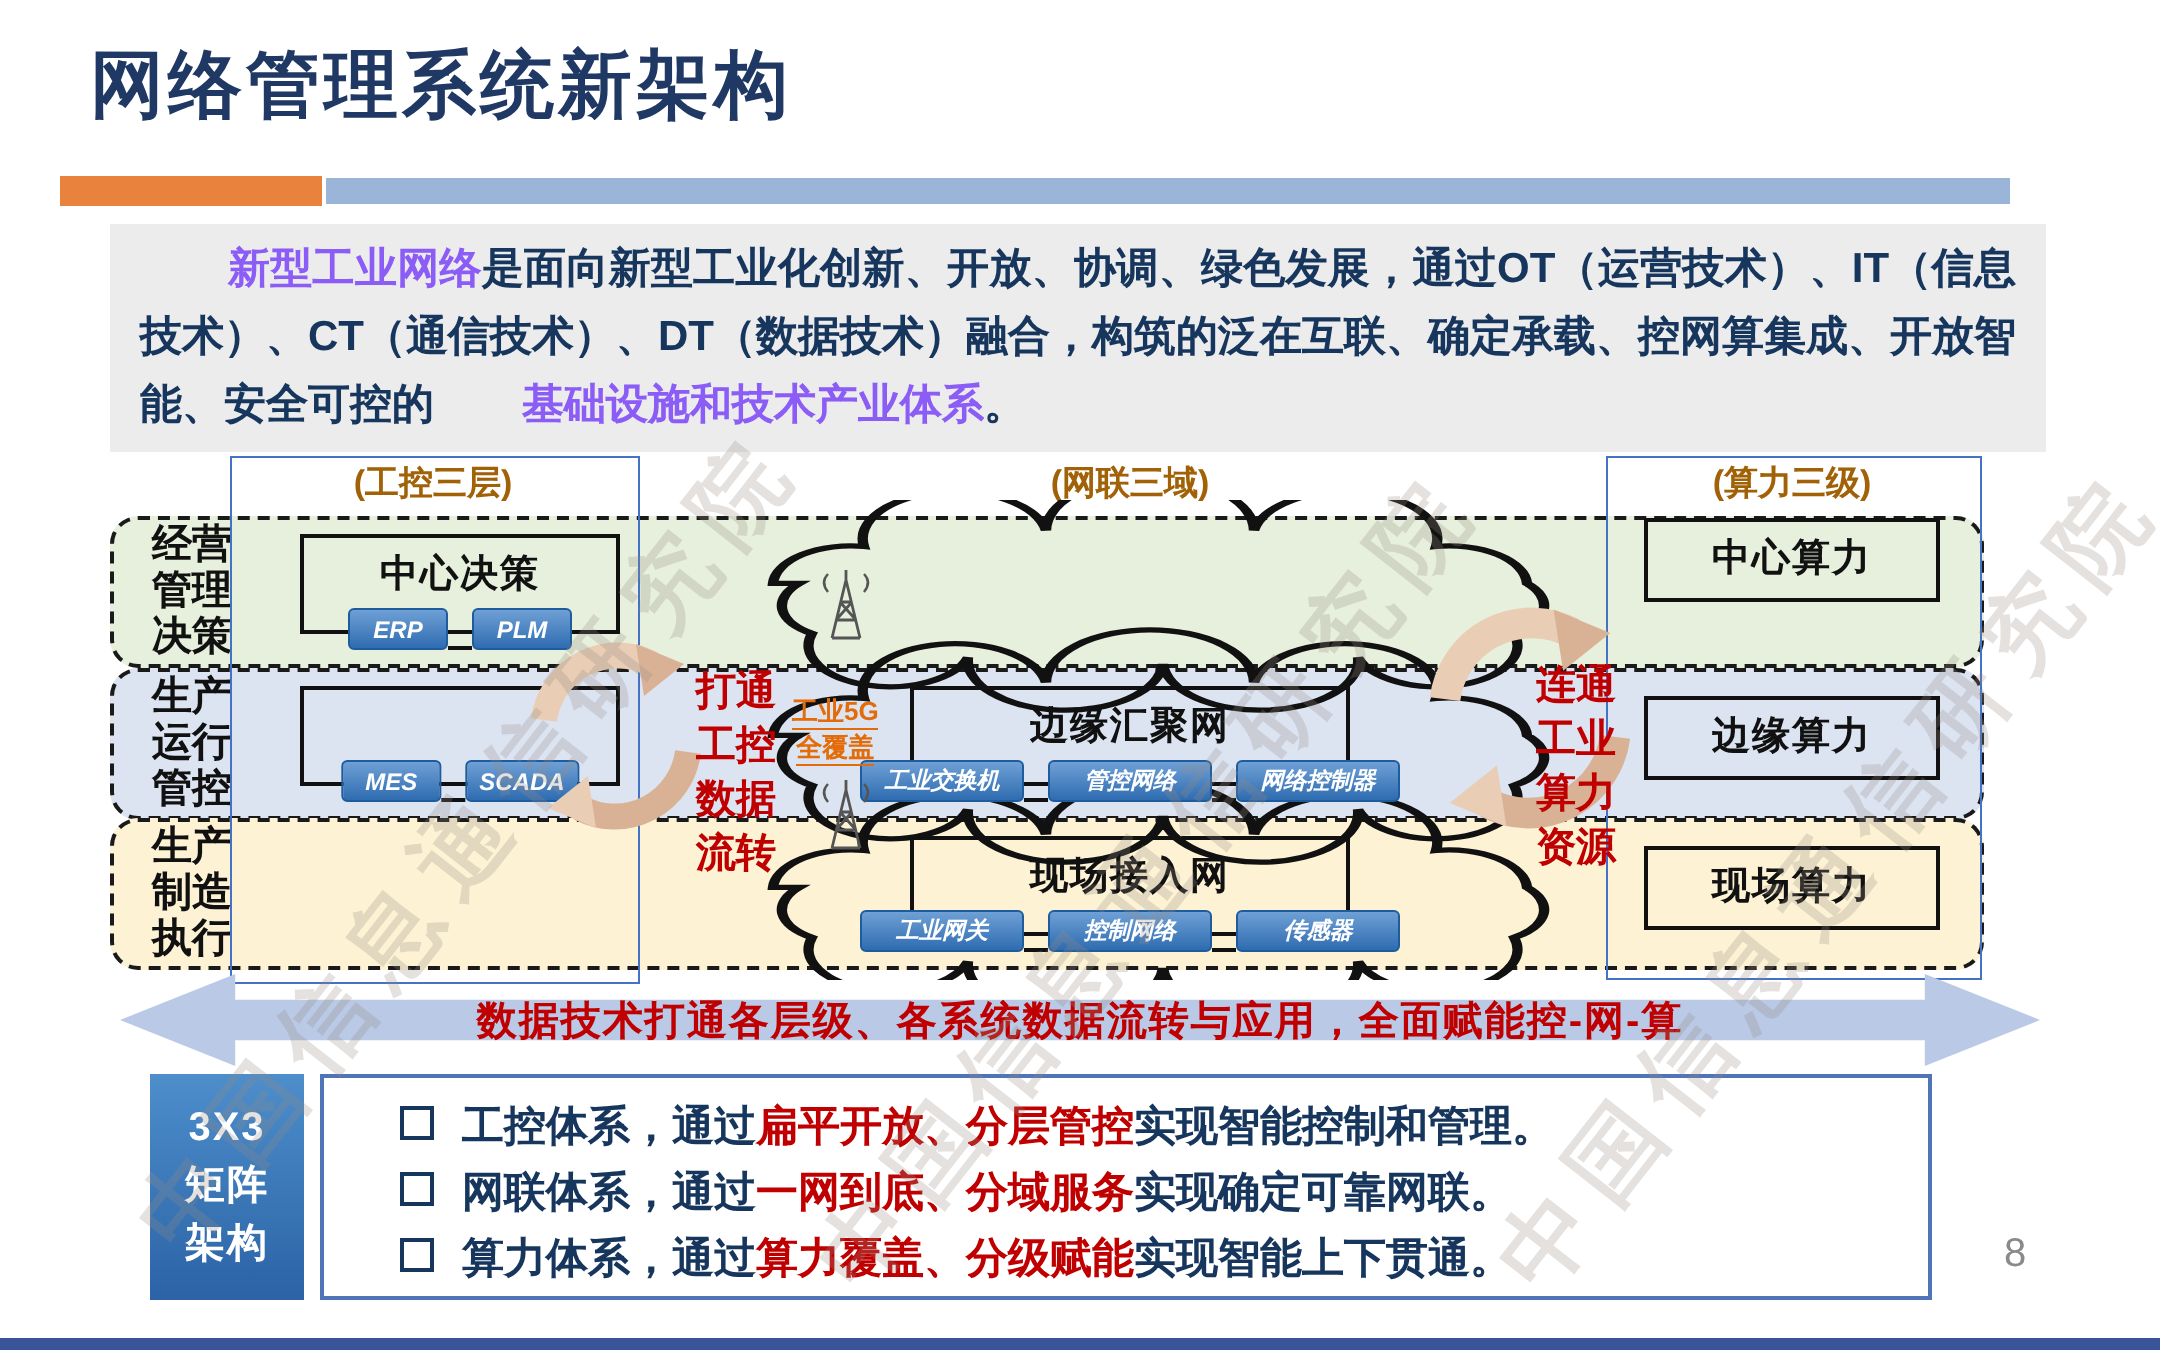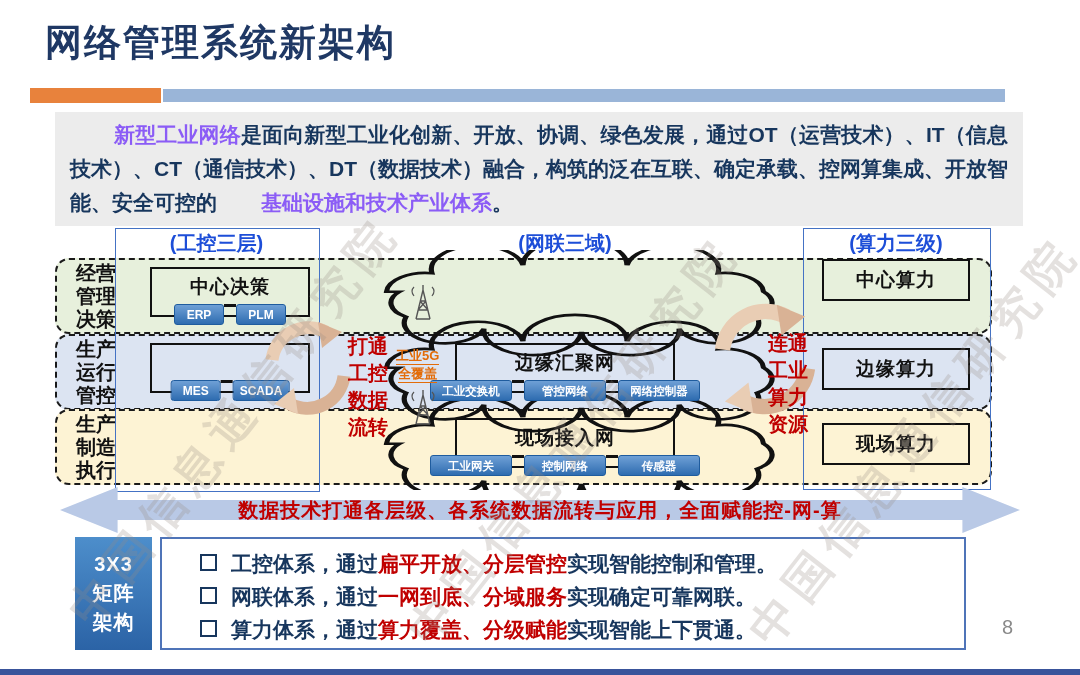--- a/index.html
+++ b/index.html
@@ -12,37 +12,37 @@
   .title .strong{font-weight:900;}
   .bar-orange{position:absolute;left:30px;top:88px;width:131px;height:15px;background:#e8823c;}
   .bar-blue{position:absolute;left:163px;top:89px;width:842px;height:13px;background:#9ab5d8;}
   
   .intro{
     position:absolute;left:55px;top:112px;width:938px;padding:6px 15px;
     background:#ececec;font-size:21px;font-weight:bold;color:#17365d;line-height:34px;text-align:justify;
   }
   .intro .red{color:#8b5cf6;margin-left:44px;}
   
-  .col-header{position:absolute;top:230px;font-size:20px;font-weight:bold;color:#1d4ed8;text-align:center;}
+  .col-header{position:absolute;top:230px;font-size:17px;font-weight:bold;color:#a16207;text-align:center;}
   .hdr-control{left:115px;width:203px;}
   .hdr-network{left:420px;width:290px;}
   .hdr-computing{left:803px;width:186px;}
   .band{position:absolute;left:55px;width:933px;height:72px;border:2.5px dashed #1a1a1a;border-radius:14px;}
   .band-1{top:258px;background:#e7f0dc;}
   .band-2{top:334px;background:#dce4f2;}
   .band-3{top:409px;background:#fdf3d4;}
   .band-label{position:absolute;left:14px;top:50%;transform:translateY(-50%);width:50px;
     font-size:20px;font-weight:bold;color:#111;line-height:23px;text-align:center;}
   .colbox{position:absolute;border:1.5px solid #4472c4;background:transparent;}
   .colbox-left{left:115px;top:228px;width:203px;height:262px;}
   .colbox-right{left:803px;top:228px;width:186px;height:260px;}
   .unit{position:absolute;}
   .unit-box{border:2.5px solid #111;height:46px;position:relative;}
   .unit-title{display:block;text-align:center;font-size:19px;font-weight:bold;color:#111;padding-top:5px;letter-spacing:1px;}
-  .node-row{position:absolute;left:50%;bottom:-10px;transform:translateX(-50%);display:flex;align-items:flex-start;white-space:nowrap;}
+  .node-row{position:absolute;left:50%;bottom:-10px;transform:translateX(-50%);display:flex;align-items:flex-end;white-space:nowrap;font-style:italic;}
   .node{
     display:inline-block;color:#fff;font-weight:bold;text-align:center;
     background:linear-gradient(#6fa0d6,#2e6cb0);border:1px solid #1f5c9e;border-radius:3px;
     font-size:12px;line-height:21px;height:21px;padding:0 6px;min-width:50px;box-sizing:border-box;
   }
   .node-sm{font-size:11.5px;min-width:82px;}
   .link{display:inline-block;width:12px;height:2.5px;background:#111;}
   .comp-unit .unit-box{height:38px;}
   .comp-unit .unit-title{padding-top:0;line-height:38px;}
   .flow-text{position:absolute;font-size:20px;font-weight:bold;color:#c00000;line-height:27px;text-align:center;width:48px;}

